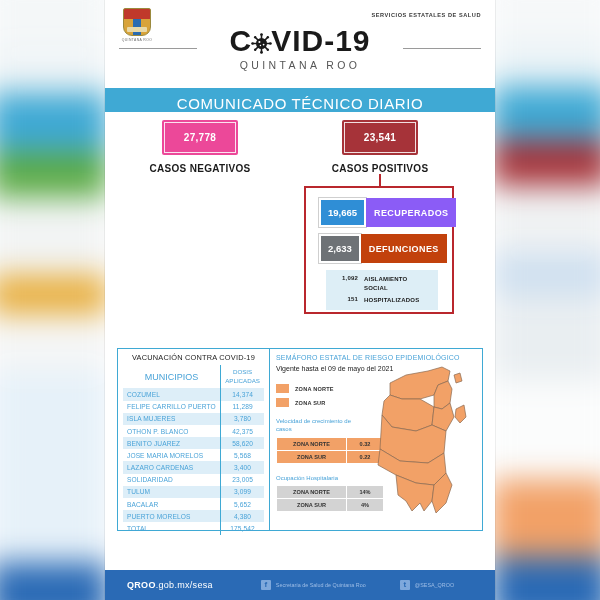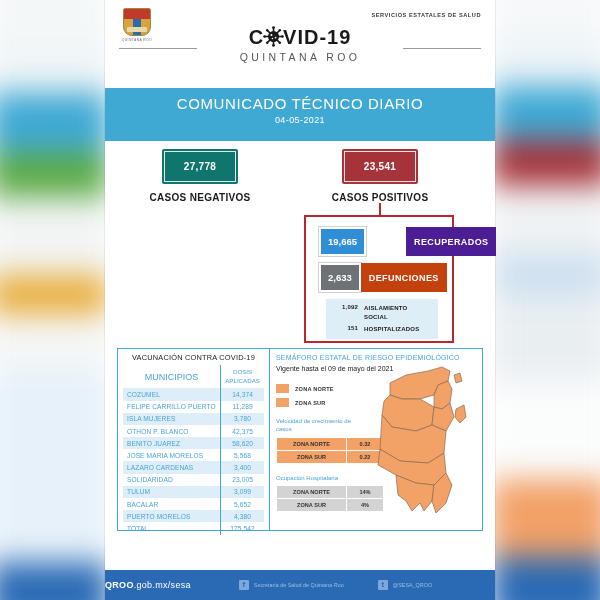--- a/index.html
+++ b/index.html
@@ -101,21 +101,21 @@
   .covid-line {
     position: absolute;
     top: 22px;
     height: 1px;
     background: #9a9a9a;
     width: 78px;
   }
   .covid-line.l { left: 14px; }
   .covid-line.r { right: 14px; }
   .covid-title {
-    font-size: 20px;
+    font-size: 30px;
     font-weight: bold;
     letter-spacing: 1px;
     color: #1a1a1a;
     line-height: 1;
     display: inline-block;
   }
   .virus {
     display: inline-block;
     position: relative;
     width: 21px;
@@ -129,21 +129,21 @@
     font-size: 10.5px;
     letter-spacing: 3.4px;
     color: #555;
   }
 
   
   .banner {
     background: #3fa9d4;
     color: #ffffff;
     text-align: center;
-    padding: 7px 0 16px;
+    padding: 7px 0 0;
   }
   .banner-title {
     font-size: 15px;
     letter-spacing: 0.6px;
   }
   .banner-date {
     font-size: 9px;
     margin-top: 3px;
     letter-spacing: 0.4px;
   }
@@ -176,21 +176,21 @@
     font-size: 10px;
     font-weight: bold;
     color: #1a1a1a;
     letter-spacing: 0.3px;
   }
 
   .sb-neg  { left: 20px;  top: 8px;  width: 150px; }
   .sb-est  { left: 20px;  top: 110px; width: 150px; }
   .sb-pos  { left: 200px; top: 8px;  width: 150px; }
 
-  .c-green  { background: #0f766e; }
+  .c-green  { background: #ec4899; }
   .c-red    { background: #a63339; }
   .c-yellow { background: #e8ae3c; }
 
   
   .connector {
     position: absolute;
     left: 274px;
     top: 62px;
     width: 2px;
     height: 12px;
@@ -226,21 +226,21 @@
     color: #ffffff;
     font-size: 9px;
     font-weight: bold;
     letter-spacing: 0.4px;
     display: flex;
     align-items: center;
     padding: 0 8px;
   }
   .row-rec { left: 214px; top: 86px; }
   .row-rec .bar-num { background: #2f8ed6; }
-  .row-rec .bar-lab { background: #4c1d95; margin-left: 40px; }
+  .row-rec .bar-lab { background: #8b5cf6; }
   .row-def { left: 214px; top: 122px; }
   .row-def .bar-num { background: #6e7276; }
   .row-def .bar-lab { background: #c2410c; }
 
   .subbox {
     position: absolute;
     left: 221px;
     top: 158px;
     width: 112px;
     background: #ddeef6;
@@ -380,20 +380,21 @@
     bottom: 0;
     width: 390px;
     height: 30px;
     background: #2a6ab5;
     display: flex;
     align-items: center;
   }
   .f-url {
     color: #ffffff;
     font-size: 9px;
+    margin-left: 22px;
     letter-spacing: 0.3px;
   }
   .f-url b { font-weight: bold; }
   .f-soc {
     display: flex;
     align-items: center;
     margin-left: 48px;
   }
   .f-soc + .f-soc { margin-left: 34px; }
   .f-ic {
@@ -482,21 +483,20 @@
                 <circle cx="24" cy="22" r="1.7" fill="#ffffff"></circle>
                 <circle cx="18" cy="24" r="1.4" fill="#ffffff"></circle>
               </svg></span><span>VID-19</span>
         </div>
         <div class="covid-sub">QUINTANA ROO</div>
       </div>
     </div>
 
     <div class="banner">
       <div class="banner-title">COMUNICADO TÉCNICO DIARIO</div>
-      <div class="banner-date">04-05-2021</div>
     </div>
 
     <div class="stats">
 
       <div class="statbox sb-neg">
         <div class="chip c-green">
           <div class="chip-inner">27,778</div>
         </div>
         <div class="chip-label">CASOS NEGATIVOS</div>
       </div>

